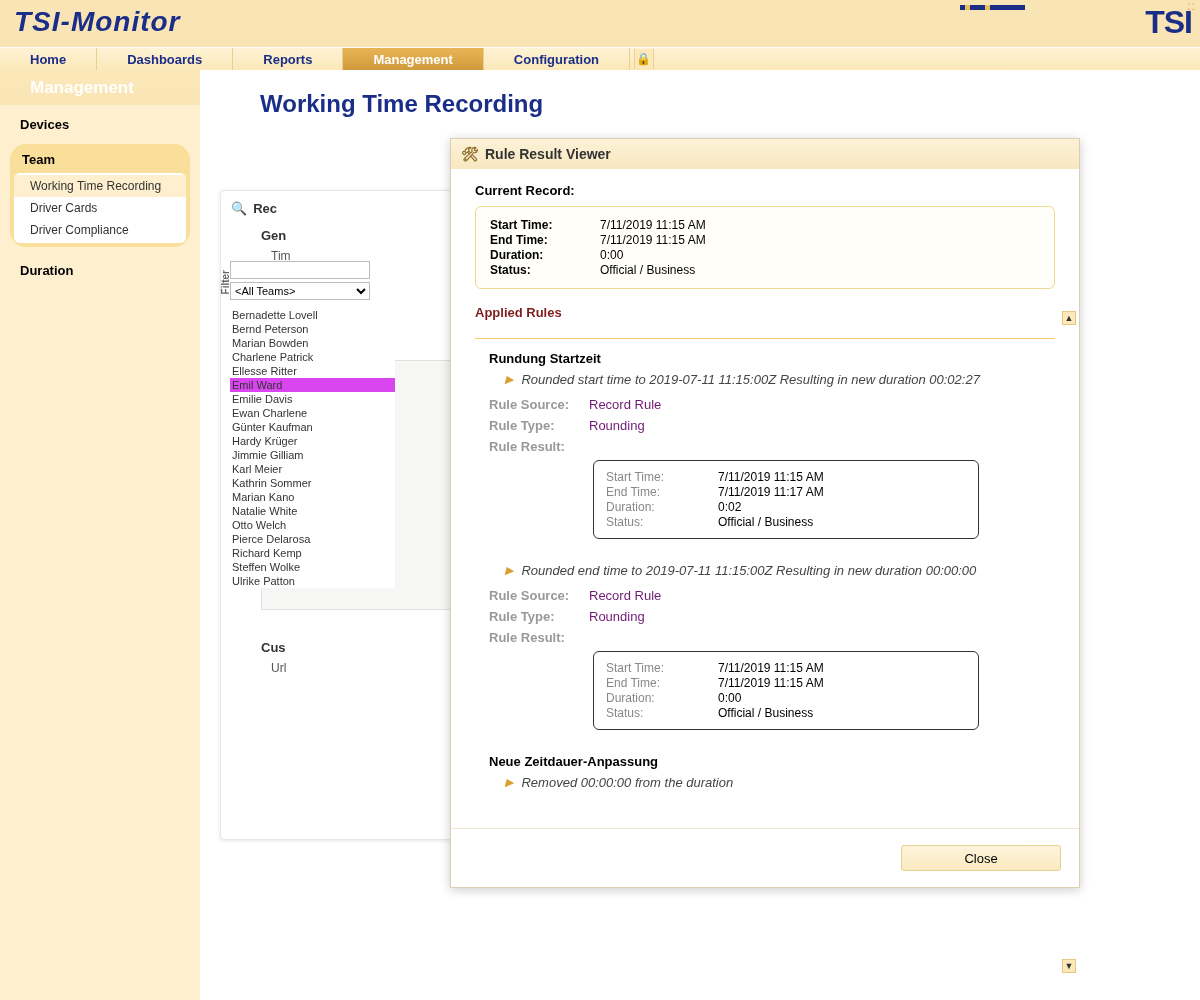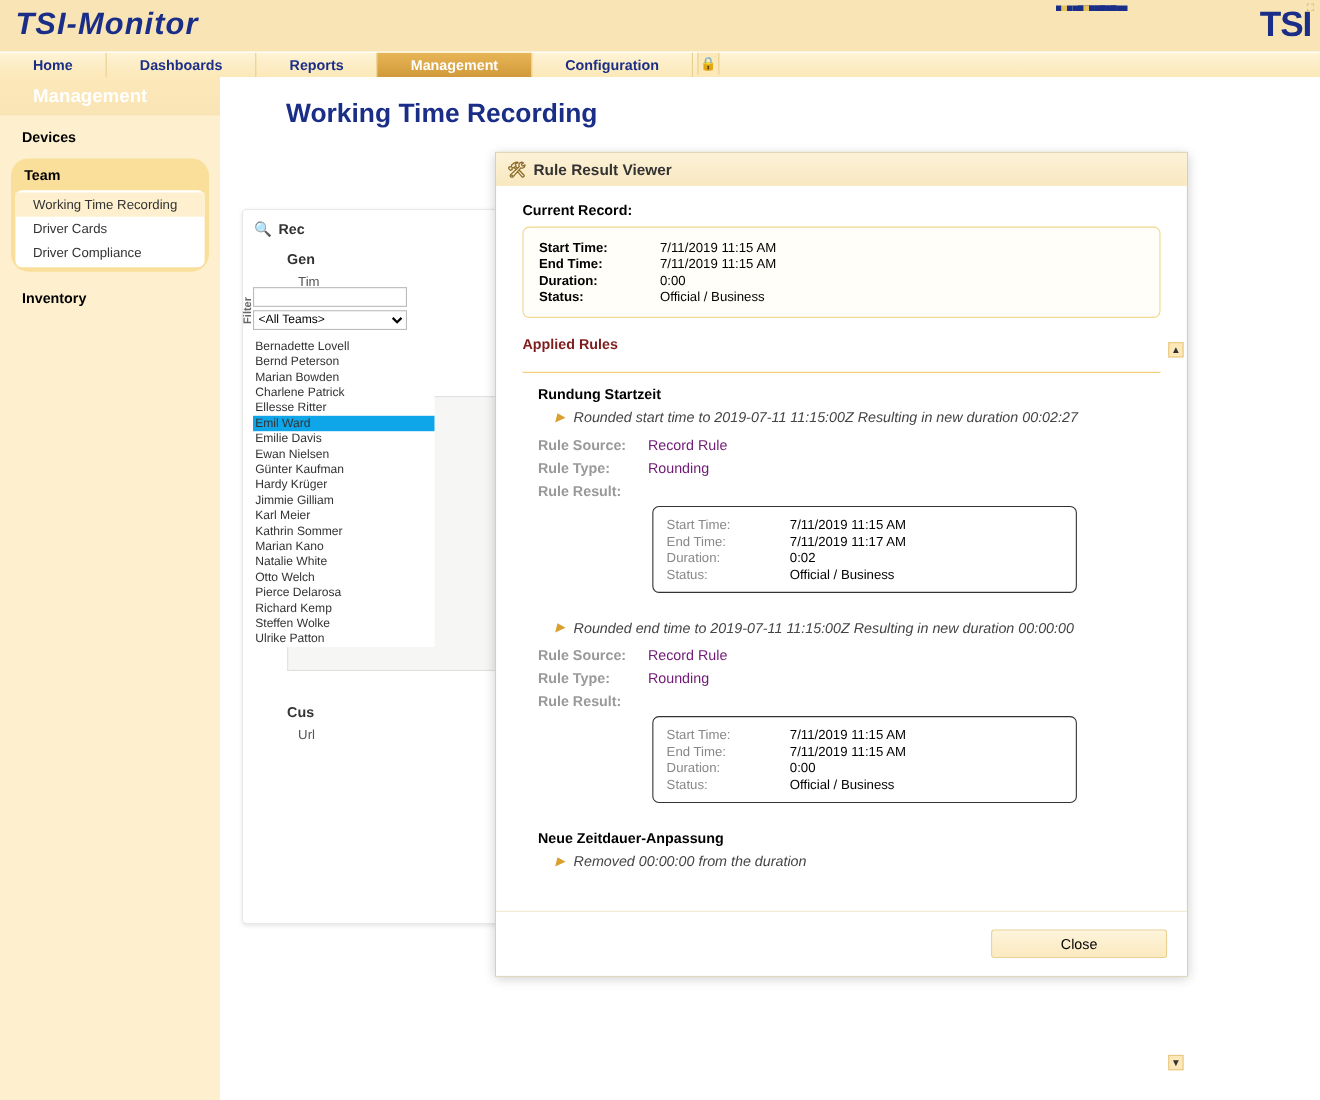--- a/index.html
+++ b/index.html
@@ -2,21 +2,21 @@
 <html><head>
 <meta charset="utf-8">
 <style>
 *{box-sizing:border-box;margin:0;padding:0;font-family:Arial,Helvetica,sans-serif}
 body{background:#fff;width:1200px;height:1000px;overflow:hidden;position:relative}
 .header{background:linear-gradient(#f8e4b5,#f8e4b5);height:48px;position:relative;border-bottom:1px solid #fff}
 .header-logo{position:absolute;left:14px;top:6px;font-size:28px;font-weight:bold;font-style:italic;color:#1a2e88;letter-spacing:1px}
 .header-right{position:absolute;right:8px;top:4px;font-size:32px;font-weight:bold;color:#1a2e88;letter-spacing:-1px}
 .expand-icons{position:absolute;right:2px;top:2px;display:flex;gap:2px}
 .expand-icon{width:10px;height:10px;font-size:9px;color:#d4a040;cursor:pointer}
-.navbar{background:linear-gradient(#fef3d5,#fce8b8);height:22px;display:flex;position:relative}
+.navbar{background:linear-gradient(#fef3d5,#fce8b8);height:22px;display:flex;align-items:center;position:relative}
 .nav-item{padding:3px 30px;font-size:13px;font-weight:bold;color:#1a2e88;cursor:pointer;border-right:1px solid #e8d090;height:22px;display:flex;align-items:center}
 .nav-item.active{background:linear-gradient(#e8b556,#d09a3a);color:#fff}
 .nav-lock{width:20px;height:20px;margin-left:4px;display:flex;align-items:center;justify-content:center;font-size:12px;color:#b8934a;background:#fce8b8;border-left:1px solid #e8d090;border-right:1px solid #e8d090}
 .subheader{background:linear-gradient(#fce8b8,#f8e4b5);height:35px;width:200px;display:flex;align-items:center;padding-left:30px;font-size:17px;font-weight:bold;color:#fff}
 .main{display:flex;position:relative}
 .sidebar{width:200px;background:#fef0cf;min-height:930px;padding-top:0}
 .side-section{padding:12px 20px 8px;font-size:13px;font-weight:bold;color:#000;cursor:pointer}
 .side-group{background:#fadf9a;border-radius:16px;margin:4px 10px 4px 10px;padding:8px 4px 4px 4px}
 .side-group-title{font-size:13px;font-weight:bold;color:#000;padding:0 8px 6px}
 .side-sub{background:#fff;border-radius:6px;padding:2px 0}
@@ -28,21 +28,21 @@
 .bg-panel-header{font-weight:bold;font-size:13px;color:#333;margin-bottom:8px;display:flex;align-items:center;gap:6px}
 .bg-panel-section{font-weight:bold;font-size:13px;color:#333;margin:12px 0 6px 30px}
 .bg-panel-field{font-size:12px;color:#555;margin:4px 0 4px 40px}
 .bg-map{margin:14px 0 0 30px;width:280px;height:250px;background:#f6f6f4;border:1px solid #e0e0e0}
 .filter-panel{position:absolute;left:230px;top:260px;width:165px;background:#fff;z-index:5}
 .filter-label{position:absolute;left:-10px;top:10px;writing-mode:vertical-rl;transform:rotate(180deg);font-size:10px;font-weight:bold;color:#666}
 .filter-input{width:140px;height:18px;border:1px solid #bbb;font-size:11px;margin-bottom:2px}
 .filter-select{width:140px;height:18px;border:1px solid #bbb;font-size:11px;background:#fff}
 .person-list{margin-top:8px;font-size:11px;color:#333}
 .person-item{padding:1px 2px;cursor:pointer}
-.person-item.selected{background:#0ea5e9}
+.person-item.selected{background:#d946ef}
 .dialog{position:absolute;left:450px;top:138px;width:630px;height:750px;background:#fff;border:1px solid #d8d0b0;box-shadow:0 2px 10px rgba(0,0,0,0.2);z-index:20}
 .dialog-header{background:linear-gradient(#fdf2d8,#f8e8c0);height:30px;display:flex;align-items:center;padding:0 10px;font-size:14px;font-weight:bold;color:#333}
 .tools-icon{width:16px;height:16px;margin-right:8px;font-size:14px;color:#8a6a28}
 .dialog-body{height:660px;overflow-y:auto;padding:14px 24px;position:relative;border-bottom:1px solid #f0e8d0}
 .scroll-indicator{position:absolute;right:3px;width:14px;background:#fce8b8;border:1px solid #e8c880}
 .scroll-up{top:172px;height:14px;font-size:9px;text-align:center;line-height:12px;color:#333}
 .scroll-down{top:820px;height:14px;font-size:9px;text-align:center;line-height:12px;color:#333}
 .section-title{font-size:13px;font-weight:bold;color:#000;margin-bottom:8px}
 .record-box{border:1px solid #f0d890;border-radius:6px;padding:10px 14px;margin-bottom:16px;background:#fffef8}
 .kv{display:flex;font-size:12px;margin:1px 0}
@@ -114,21 +114,21 @@
     <div class="subheader">Management</div>
     <div class="side-section">Devices</div>
     <div class="side-group">
       <div class="side-group-title">Team</div>
       <div class="side-sub">
         <div class="side-sub-item active">Working Time Recording</div>
         <div class="side-sub-item">Driver Cards</div>
         <div class="side-sub-item">Driver Compliance</div>
       </div>
     </div>
-    <div class="side-section">Inventory</div>
+    <div class="side-section">Duration</div>
   </div>
 
   <div class="content">
     <div class="page-title">Working Time Recording</div>
   </div>
 </div>
 
 <div class="bg-panel">
   <div class="bg-panel-header">
       <span>🔍</span>
@@ -152,21 +152,21 @@
     <option>&lt;All Teams&gt;</option>
   </select>
   <div class="person-list" id="person-list">
       <div class="person-item">Bernadette Lovell</div>
       <div class="person-item">Bernd Peterson</div>
       <div class="person-item">Marian Bowden</div>
       <div class="person-item">Charlene Patrick</div>
       <div class="person-item">Ellesse Ritter</div>
       <div class="person-item selected">Emil Ward</div>
       <div class="person-item">Emilie Davis</div>
-      <div class="person-item">Ewan Nielsen</div>
+      <div class="person-item">Ewan Charlene</div>
       <div class="person-item">Günter Kaufman</div>
       <div class="person-item">Hardy Krüger</div>
       <div class="person-item">Jimmie Gilliam</div>
       <div class="person-item">Karl Meier</div>
       <div class="person-item">Kathrin Sommer</div>
       <div class="person-item">Marian Kano</div>
       <div class="person-item">Natalie White</div>
       <div class="person-item">Otto Welch</div>
       <div class="person-item">Pierce Delarosa</div>
       <div class="person-item">Richard Kemp</div>

